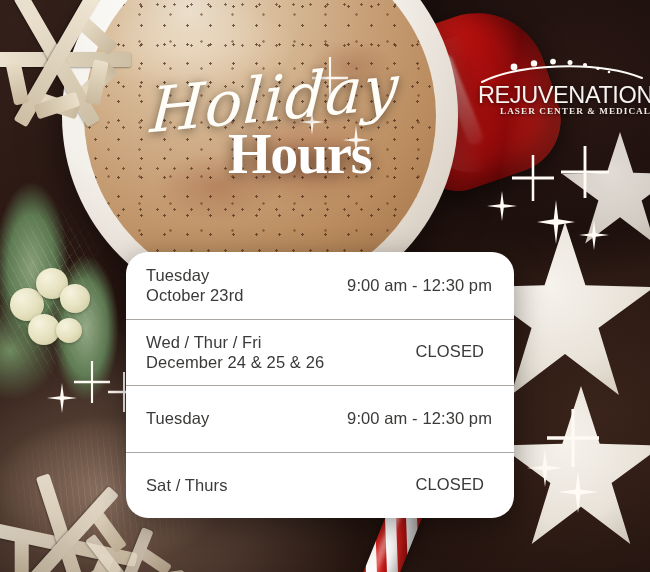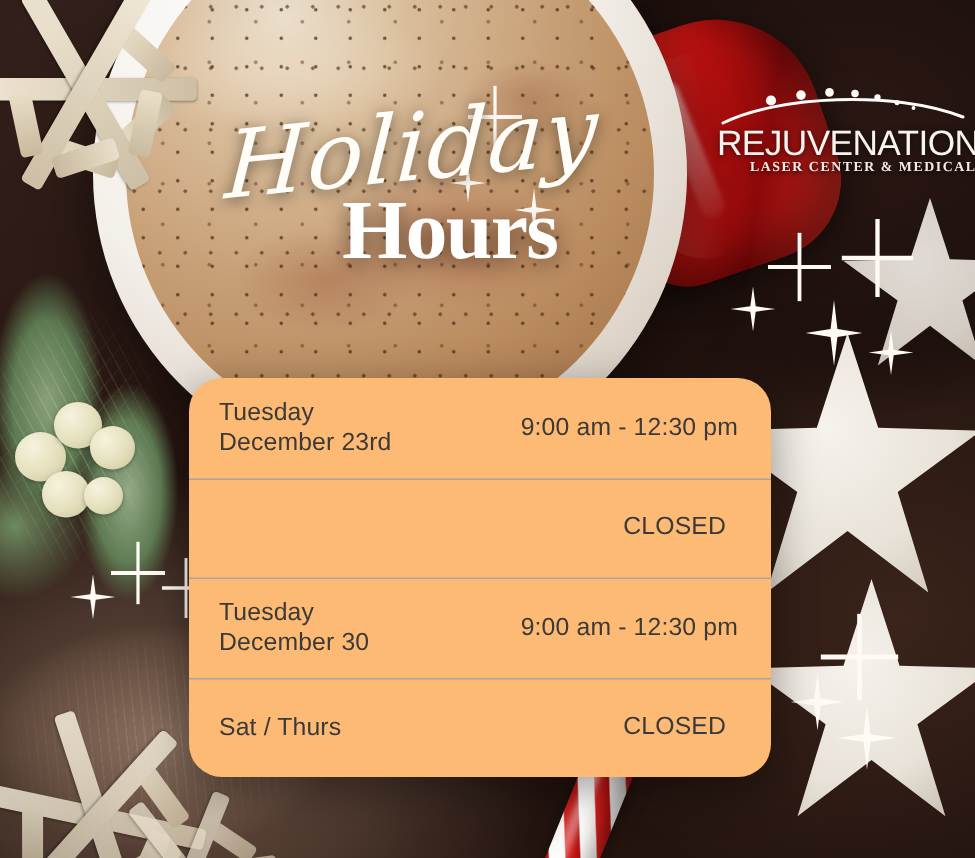--- a/index.html
+++ b/index.html
@@ -419,35 +419,38 @@
       <circle cx="75" cy="3.6" r="2.9" fill="#fdfbf7"></circle>
       <circle cx="92" cy="4.4" r="2.5" fill="#fdfbf7"></circle>
       <circle cx="107" cy="7" r="2.1" fill="#fdfbf7"></circle>
       <circle cx="120" cy="10.4" r="1.7" fill="#fdfbf7"></circle>
       <circle cx="131" cy="14" r="1.3" fill="#fdfbf7"></circle>
     </svg>
     <div class="logo-name">REJUVENATIONS</div>
     <div class="logo-sub">LASER CENTER &amp; MEDICAL SPA</div>
   </div>
 
-  <div class="card" id="hours-card" style="background: #fdba74;">
+  <div class="card" id="hours-card" style="background: #ffffff;">
       <div class="row">
         <div class="row-days">
           <div>Tuesday</div>
-          <div>December 23rd</div>
+          <div>October 23rd</div>
         </div>
         <div class="row-time">9:00 am - 12:30 pm</div>
       </div>
       <div class="row">
+        <div class="row-days">
+          <div>Wed / Thur / Fri</div>
+          <div>December 24 &amp; 25 &amp; 26</div>
+        </div>
         <div class="row-time closed">CLOSED</div>
       </div>
       <div class="row">
         <div class="row-days">
           <div>Tuesday</div>
-          <div>December 30</div>
         </div>
         <div class="row-time">9:00 am - 12:30 pm</div>
       </div>
       <div class="row">
         <div class="row-days">
           <div>Sat / Thurs</div>
         </div>
         <div class="row-time closed">CLOSED</div>
       </div>
     </div>

